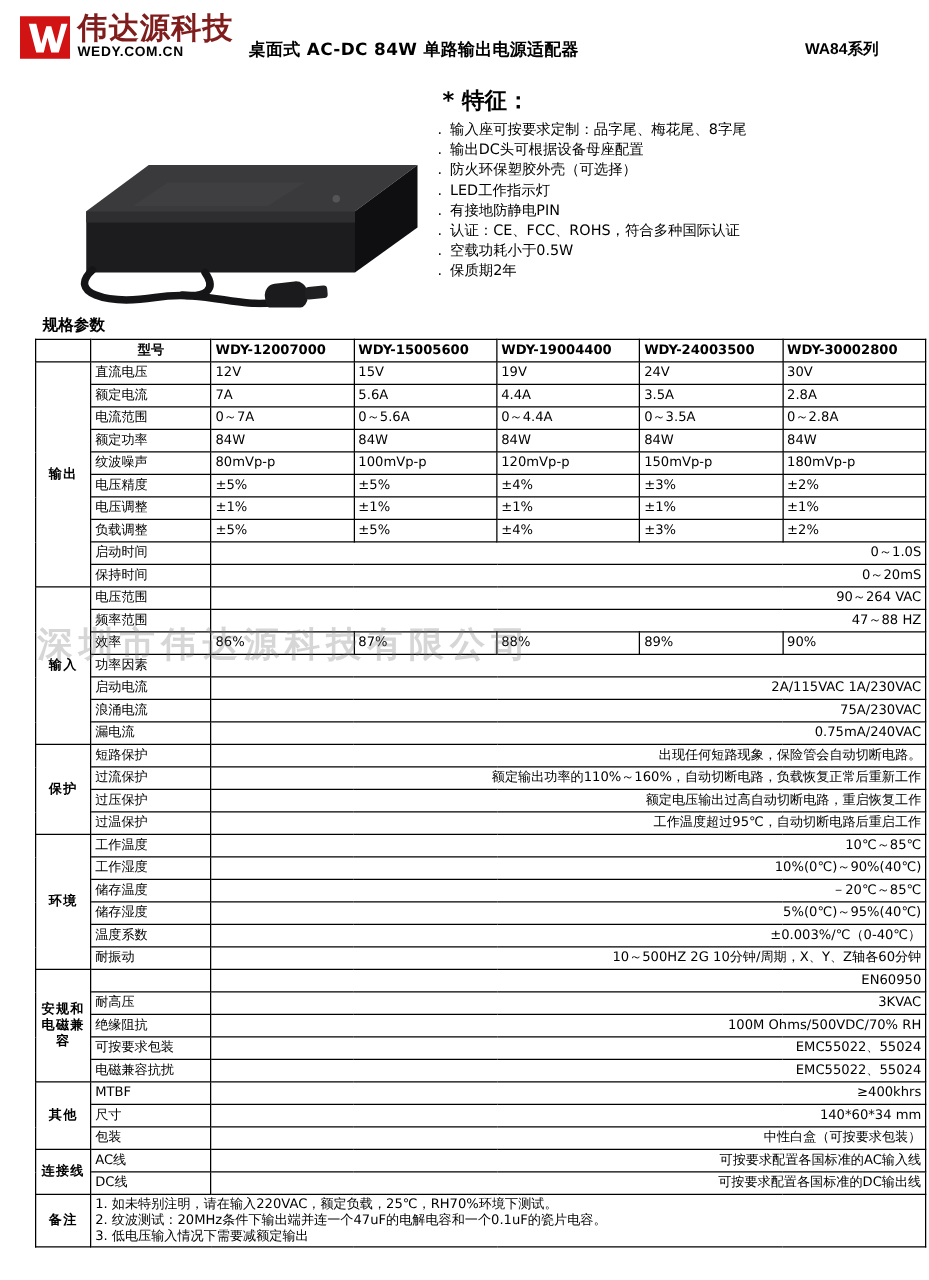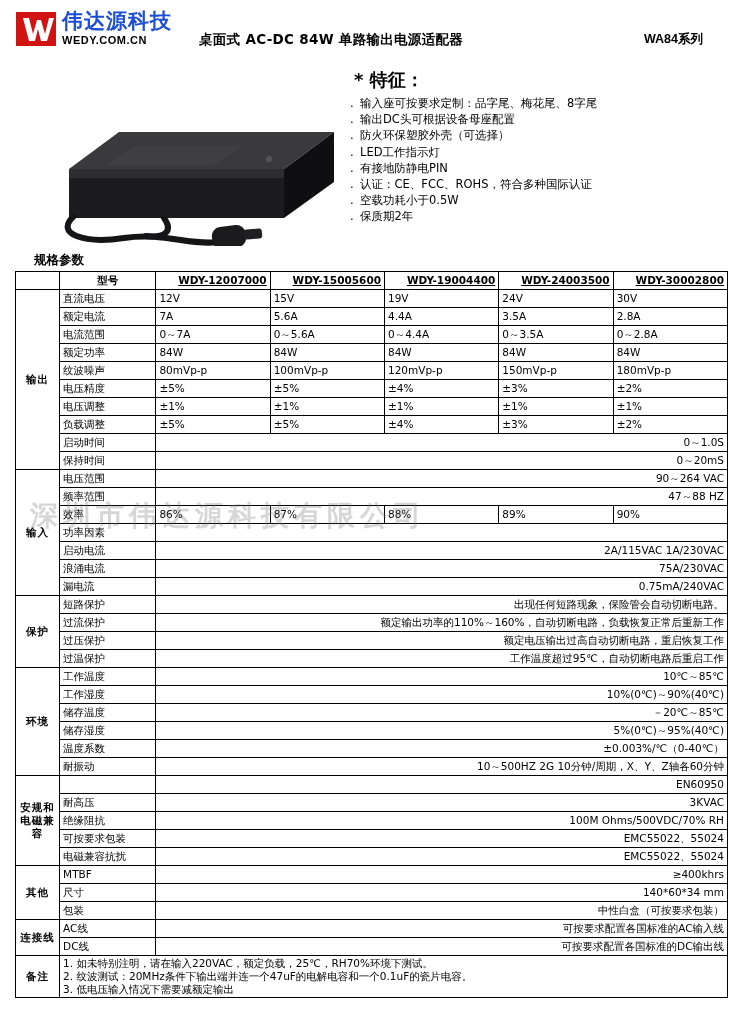--- a/index.html
+++ b/index.html
@@ -43,24 +43,24 @@
     margin-right: 4px;
   }
   .logo-mark svg { display:block; }
   .logo-text {
     display: flex;
     flex-direction: column;
     justify-content: center;
     line-height: 1;
   }
   .logo-cn {
-    font-size: 21px;
+    font-size: 24px;
     font-weight: bold;
     letter-spacing: 1px;
-    color: #1d4ed8;
+    color: #7f1d1d;
     font-family: "DejaVu Sans", sans-serif;
   }
   .logo-en {
     font-size: 11px;
     font-weight: bold;
     letter-spacing: 0.5px;
     color: #000;
     margin-top: 3px;
     font-family: "Liberation Sans", sans-serif;
   }
@@ -117,21 +117,21 @@
   
   .spec-label {
     font-size: 12.5px;
     font-weight: bold;
     margin: 4px 0 2px 20px;
     font-family: Liberation Sans, sans-serif;
   }
   table.spec {
     border-collapse: collapse;
     width: 713px;
-    margin-left: 1px;
+    margin-left: 14px;
     table-layout: fixed;
     font-family: "DejaVu Sans", sans-serif;
     border-radius: 24px;
   }
   table.spec td {
     border: 1px solid #000;
     font-size: 10.5px;
     padding: 1px 3px;
     height: 15px;
     line-height: 13px;
@@ -147,24 +147,23 @@
   td.param {
     width: 96px;
     padding-left: 14px;
   }
   td.val {
     width: 114px;
     padding-left: 4px;
   }
   td.center { text-align: right; padding-left: 0; }
   td.modelhead {
-    text-align: right;
+    text-align: left;
     font-weight: bold;
     font-size: 11px;
-    text-decoration: underline;
   }
   td.paramhead {
     text-align: center;
     font-weight: bold;
     font-size: 11px;
     padding-left: 0;
   }
   .notes td {
     font-size: 10.5px;
     line-height: 15px;

